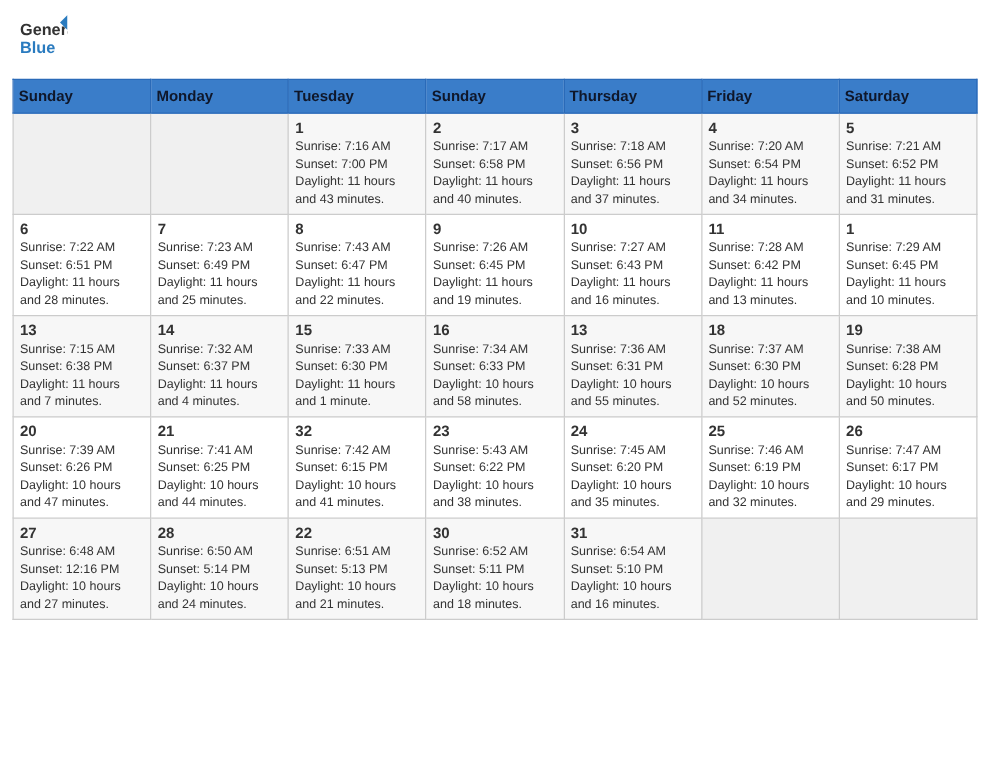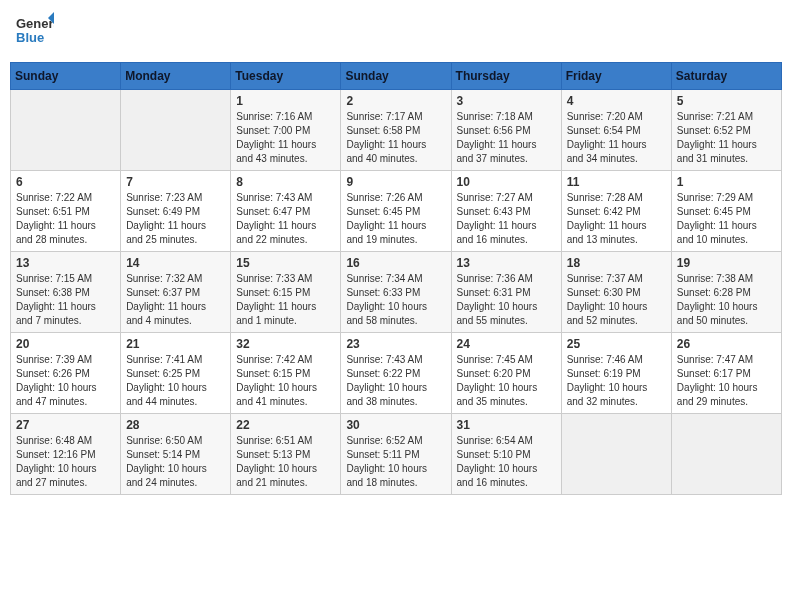--- a/index.html
+++ b/index.html
@@ -207,21 +207,21 @@
         <td>
           <span class="day-num">14</span>
           <div class="day-info">Sunrise: 7:32 AM
 Sunset: 6:37 PM
 Daylight: 11 hours
 and 4 minutes.</div>
         </td>
         <td>
           <span class="day-num">15</span>
           <div class="day-info">Sunrise: 7:33 AM
-Sunset: 6:15 PM
+Sunset: 6:30 PM
 Daylight: 11 hours
 and 1 minute.</div>
         </td>
         <td>
           <span class="day-num">16</span>
           <div class="day-info">Sunrise: 7:34 AM
 Sunset: 6:33 PM
 Daylight: 10 hours
 and 58 minutes.</div>
         </td>
@@ -264,21 +264,21 @@
         </td>
         <td>
           <span class="day-num">32</span>
           <div class="day-info">Sunrise: 7:42 AM
 Sunset: 6:15 PM
 Daylight: 10 hours
 and 41 minutes.</div>
         </td>
         <td>
           <span class="day-num">23</span>
-          <div class="day-info">Sunrise: 7:43 AM
+          <div class="day-info">Sunrise: 5:43 AM
 Sunset: 6:22 PM
 Daylight: 10 hours
 and 38 minutes.</div>
         </td>
         <td>
           <span class="day-num">24</span>
           <div class="day-info">Sunrise: 7:45 AM
 Sunset: 6:20 PM
 Daylight: 10 hours
 and 35 minutes.</div>

